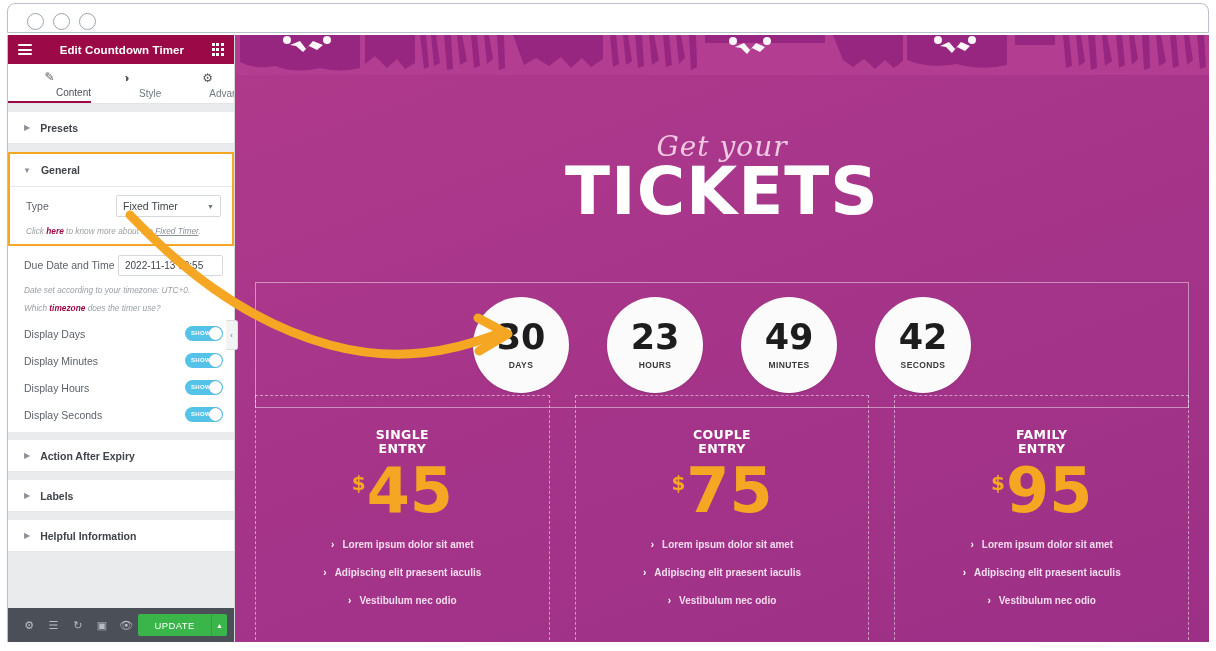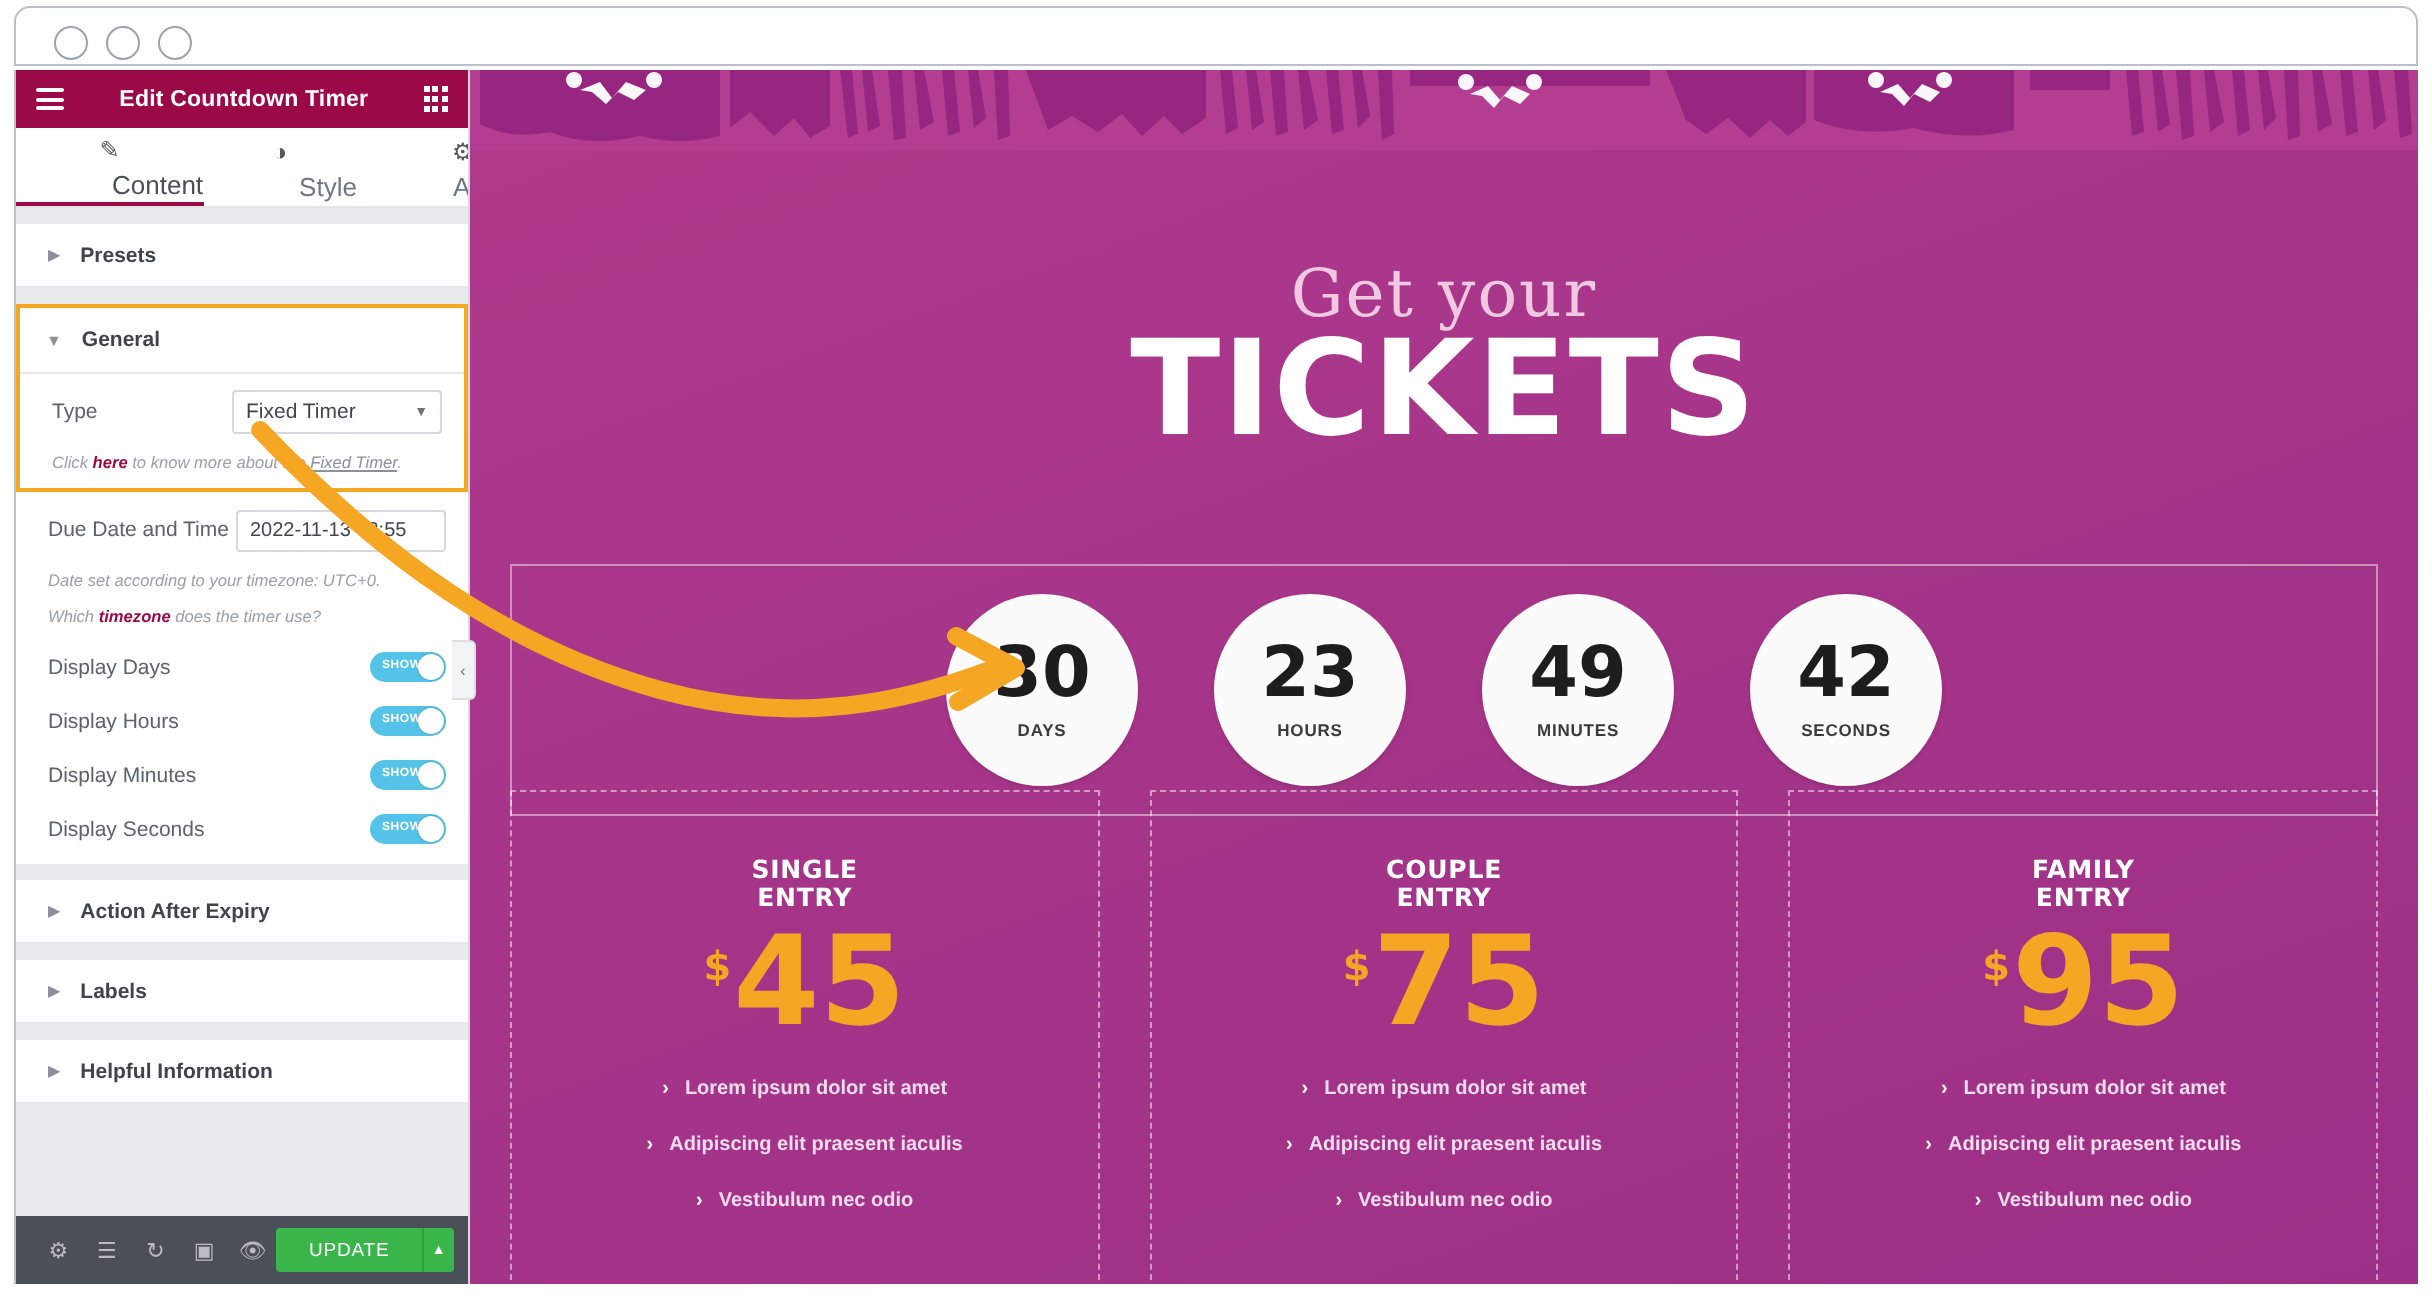--- a/index.html
+++ b/index.html
@@ -42,21 +42,21 @@
   .hamburger { width: 14px; display: flex; flex-direction: column; gap: 2.5px; cursor: pointer; }
   .hamburger span { display: block; height: 2px; background: #fff; border-radius: 1px; }
   .grid-icon { display: grid; grid-template-columns: repeat(3, 3px); gap: 1.6px; cursor: pointer; }
   .grid-icon i { width: 3px; height: 3px; background: #fff; display: block; }
 
   .tabs { display: flex; background: #ffffff; height: 40px; border-bottom: 1px solid #e2e4e6; }
   .tab {
     flex: 1; display: flex; flex-direction: column; align-items: center; justify-content: center;
     gap: 3px; cursor: pointer; position: relative; padding-top: 3px;
   }
-  .tab .tab-label { font-size: 13px; color: #6d7882; margin-left: 48px; }
+  .tab .tab-label { font-size: 10px; color: #6d7882; margin-left: 48px; }
   .tab.active { border-bottom: 2.5px solid #9b0a46; }
   .tab.active .tab-label { color: #495157; }
   .tab-ico { font-size: 12px; color: #55595c; line-height: 13px; }
 
   .panel-body { background: #ffffff; height: 538px; position: relative; }
 
   .section-row {
     height: 32px; display: flex; align-items: center; padding-left: 16px;
     background: #ffffff; border-bottom: 1px solid #e6e9ec; cursor: pointer;
   }
@@ -144,21 +144,21 @@
     position: absolute; left: 0; top: 0; width: 974px; height: 40px;
     overflow: hidden;
   }
   .halloween-band svg { display: block; }
 
   .hero {
     position: absolute; left: 0; top: 40px; width: 974px; height: 205px;
     display: flex; flex-direction: column; align-items: center; justify-content: center;
   }
   .hero-sub {
-    font-family: "DejaVu Serif", serif; font-size: 33px;
+    font-family: "DejaVu Serif", serif; font-style: italic; font-size: 28px;
     color: #f0c8e2; letter-spacing: 1px; margin-bottom: -4px;
   }
   .hero-title {
     font-family: "DejaVu Sans", sans-serif; font-weight: bold; font-size: 66px;
     color: #ffffff; letter-spacing: 1px; line-height: 1;
   }
 
   .timer-wrap {
     position: absolute; left: 20px; top: 247px; width: 934px; height: 126px;
     border: 1px solid rgba(255,255,255,.45);
@@ -434,28 +434,28 @@
       </div>
 
       <div class="toggle-row">
         <span class="field-label">Display Days</span>
         <div class="switch">
           <span class="sw-text">SHOW</span>
           <span class="knob"></span>
         </div>
       </div>
       <div class="toggle-row">
-        <span class="field-label">Display Hours</span>
+        <span class="field-label">Display Minutes</span>
         <div class="switch">
           <span class="sw-text">SHOW</span>
           <span class="knob"></span>
         </div>
       </div>
       <div class="toggle-row">
-        <span class="field-label">Display Minutes</span>
+        <span class="field-label">Display Hours</span>
         <div class="switch">
           <span class="sw-text">SHOW</span>
           <span class="knob"></span>
         </div>
       </div>
       <div class="toggle-row" style="padding-bottom:10px;">
         <span class="field-label">Display Seconds</span>
         <div class="switch">
           <span class="sw-text">SHOW</span>
           <span class="knob"></span>

